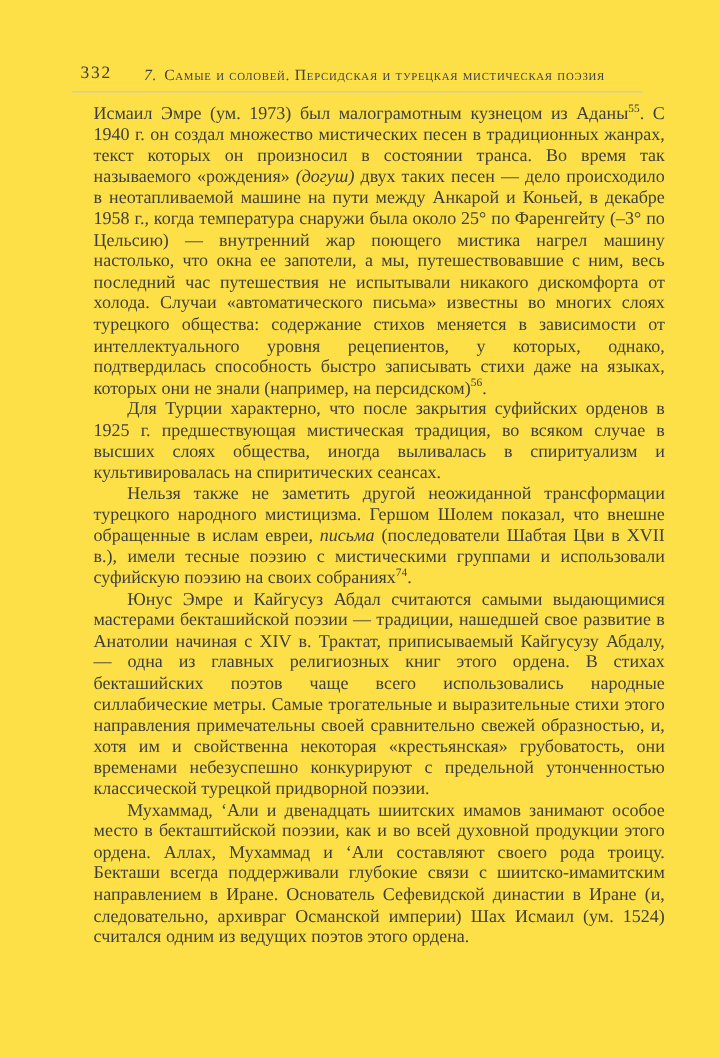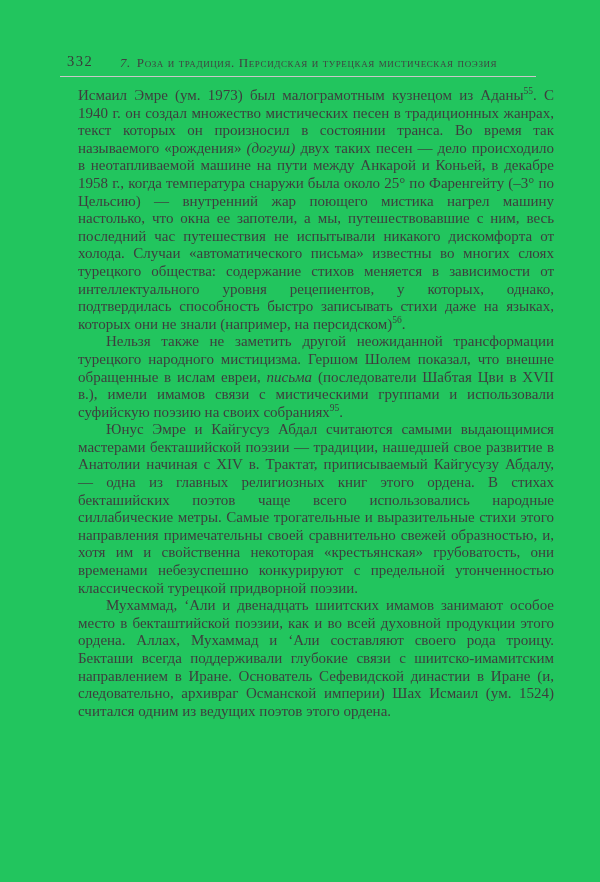--- a/index.html
+++ b/index.html
@@ -5,21 +5,21 @@
   html, body {
     margin: 0;
     padding: 0;
     background: #e9e9e9;
   }
   .page {
     position: relative;
     width: 600px;
     height: 882px;
     margin: 0 auto;
-    background: #22c55e;
+    background: #fde047;
     color: #3e3e3e;
     font-family: "Liberation Serif", "DejaVu Serif", serif;
     overflow: hidden;
   }
   .running-header {
     position: absolute;
     left: 60px;
     top: 53px;
     width: 476px;
     height: 18px;
@@ -85,26 +85,27 @@
 </style>
 </head>
 <body>
 
 <div class="page">
 
   <header class="running-header">
     <span class="page-number">332</span>
     <div class="rh-title">
       <em>7.</em>
-      <span>Роза и традиция. Персидская и турецкая мистическая поэзия</span>
+      <span>Самые и соловей. Персидская и турецкая мистическая поэзия</span>
     </div>
   </header>
 
   <div class="header-rule"></div>
 
   <main class="body-text" id="body-text">
       <p class="para"><span>Исмаил Эмре (ум. 1973) был малограмотным кузнецом из Аданы</span><sup>55</sup><span>. С 1940 г. он создал множество мистических песен в традиционных жанрах, текст которых он произносил в состоянии транса. Во время так называемого «рождения» </span><em>(догуш)</em><span> двух таких песен — дело происходило в неотапливаемой машине на пути между Анкарой и Коньей, в декабре 1958 г., когда температура снаружи была около 25° по Фаренгейту (–3° по Цельсию) — внутренний жар поющего мистика нагрел машину настолько, что окна ее запотели, а мы, путешествовавшие с ним, весь последний час путешествия не испытывали никакого дискомфорта от холода. Случаи «автоматического письма» известны во многих слоях турецкого общества: содержание стихов меняется в зависимости от интеллектуального уровня рецепиентов, у которых, однако, подтвердилась способность быстро записывать стихи даже на языках, которых они не знали (например, на персидском)</span><sup>56</sup><span>.</span></p>
-      <p class="para indent"><span>Нельзя также не заметить другой неожиданной трансформации турецкого народного мистицизма. Гершом Шолем показал, что внешне обращенные в ислам евреи, </span><em>письма</em><span> (последователи Шабтая Цви в XVII в.), имели имамов связи с мистическими группами и использовали суфийскую поэзию на своих собраниях</span><sup>95</sup><span>.</span></p>
+      <p class="para indent"><span>Для Турции характерно, что после закрытия суфийских орденов в 1925 г. предшествующая мистическая традиция, во всяком случае в высших слоях общества, иногда выливалась в спиритуализм и культивировалась на спиритических сеансах.</span></p>
+      <p class="para indent"><span>Нельзя также не заметить другой неожиданной трансформации турецкого народного мистицизма. Гершом Шолем показал, что внешне обращенные в ислам евреи, </span><em>письма</em><span> (последователи Шабтая Цви в XVII в.), имели тесные поэзию с мистическими группами и использовали суфийскую поэзию на своих собраниях</span><sup>74</sup><span>.</span></p>
       <p class="para indent"><span>Юнус Эмре и Кайгусуз Абдал считаются самыми выдающимися мастерами бекташийской поэзии — традиции, нашедшей свое развитие в Анатолии начиная с XIV в. Трактат, приписываемый Кайгусузу Абдалу, — одна из главных религиозных книг этого ордена. В стихах бекташийских поэтов чаще всего использовались народные силлабические метры. Самые трогательные и выразительные стихи этого направления примечательны своей сравнительно свежей образностью, и, хотя им и свойственна некоторая «крестьянская» грубоватость, они временами небезуспешно конкурируют с предельной утонченностью классической турецкой придворной поэзии.</span></p>
       <p class="para indent"><span>Мухаммад, ‘Али и двенадцать шиитских имамов занимают особое место в бекташтийской поэзии, как и во всей духовной продукции этого ордена. Аллах, Мухаммад и ‘Али составляют своего рода троицу. Бекташи всегда поддерживали глубокие связи с шиитско-имамитским направлением в Иране. Основатель Сефевидской династии в Иране (и, следовательно, архивраг Османской империи) Шах Исмаил (ум. 1524) считался одним из ведущих поэтов этого ордена.</span></p>
     </main>
 
 </div>
 
 </body></html>

